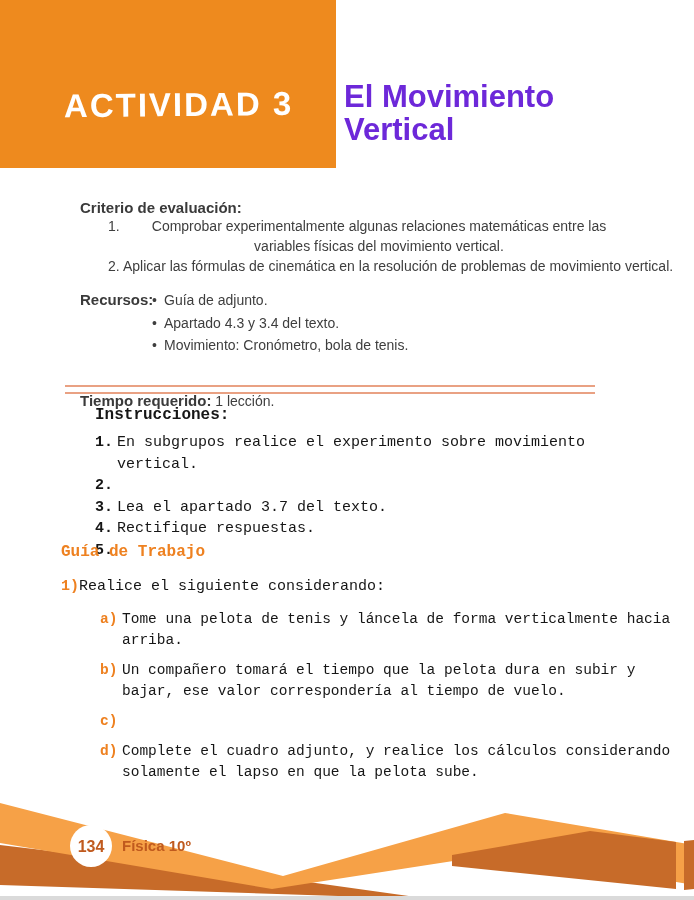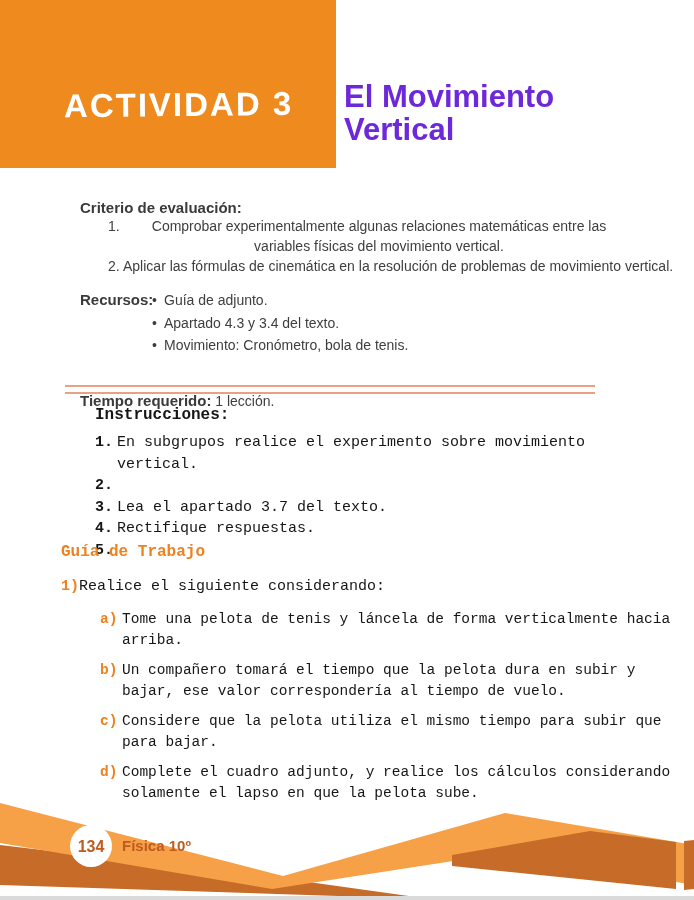--- a/index.html
+++ b/index.html
@@ -173,21 +173,20 @@
       <div class="g-step">
         <span class="letter">a)</span>
         <span class="txt">Tome una pelota de tenis y láncela de forma verticalmente hacia arriba.</span>
       </div>
       <div class="g-step">
         <span class="letter">b)</span>
         <span class="txt">Un compañero tomará el tiempo que la pelota dura en subir y bajar, ese valor correspondería al tiempo de vuelo.</span>
       </div>
       <div class="g-step">
         <span class="letter">c)</span>
-        <span class="txt">Considere que la pelota utiliza el mismo tiempo para subir que para bajar.</span>
       </div>
       <div class="g-step">
         <span class="letter">d)</span>
         <span class="txt">Complete el cuadro adjunto, y realice los cálculos considerando solamente el lapso en que la pelota sube.</span>
       </div>
     </div>
   </div>
 
   <svg class="footer-art" viewBox="0 0 694 120">
 

